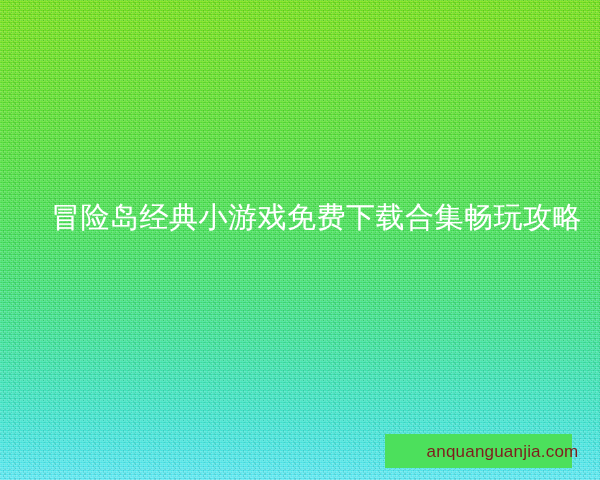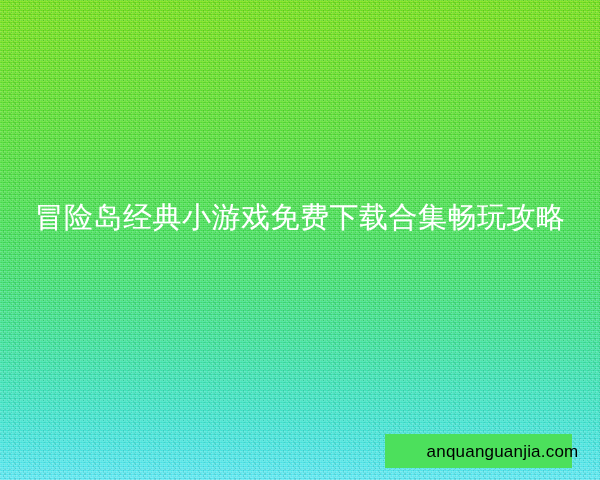--- a/index.html
+++ b/index.html
@@ -58,21 +58,21 @@
       repeating-linear-gradient(77deg, rgba(0,0,0,0.6) 0 1px, rgba(0,0,0,0) 1px 4px);
     background-size: 4px 4px, 5px 5px;
   }
 
   
   .title-block {
     position: absolute;
     left: 0;
     right: 0;
     top: 196px;
-    text-align: center;
+    text-align: right;
     padding: 0 18px;
     box-sizing: border-box;
     z-index: 3;
   }
   .title-line {
     display: block;
     color: #ffffff;
     font-size: 29px;
     line-height: 43px;
     letter-spacing: 0.5px;
@@ -89,21 +89,21 @@
     top: 434px;
     width: 187px;
     height: 34px;
     background: #4ce05c;
     display: flex;
     align-items: center;
     justify-content: center;
     z-index: 4;
   }
   .watermark-text {
-    color: #000000;
+    color: #7f1d1d;
     font-size: 17px;
     line-height: 1;
     letter-spacing: 0.2px;
     font-family: "Liberation Sans", "DejaVu Sans", sans-serif;
     margin-left: 48px;
   }
 </style>
 </head>
 <body>
 

